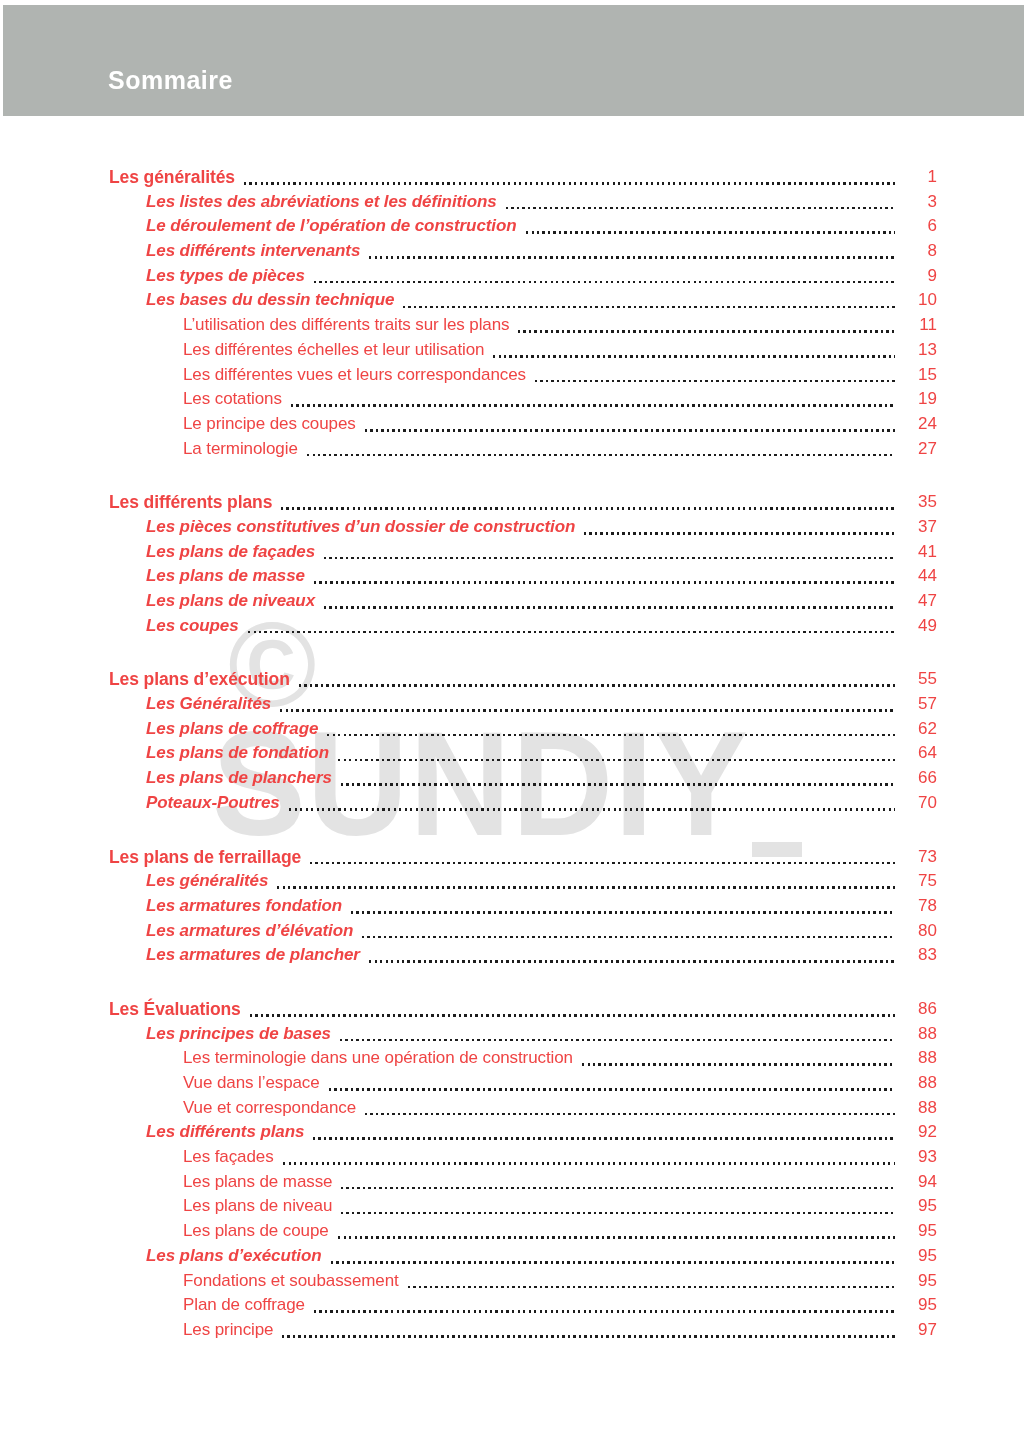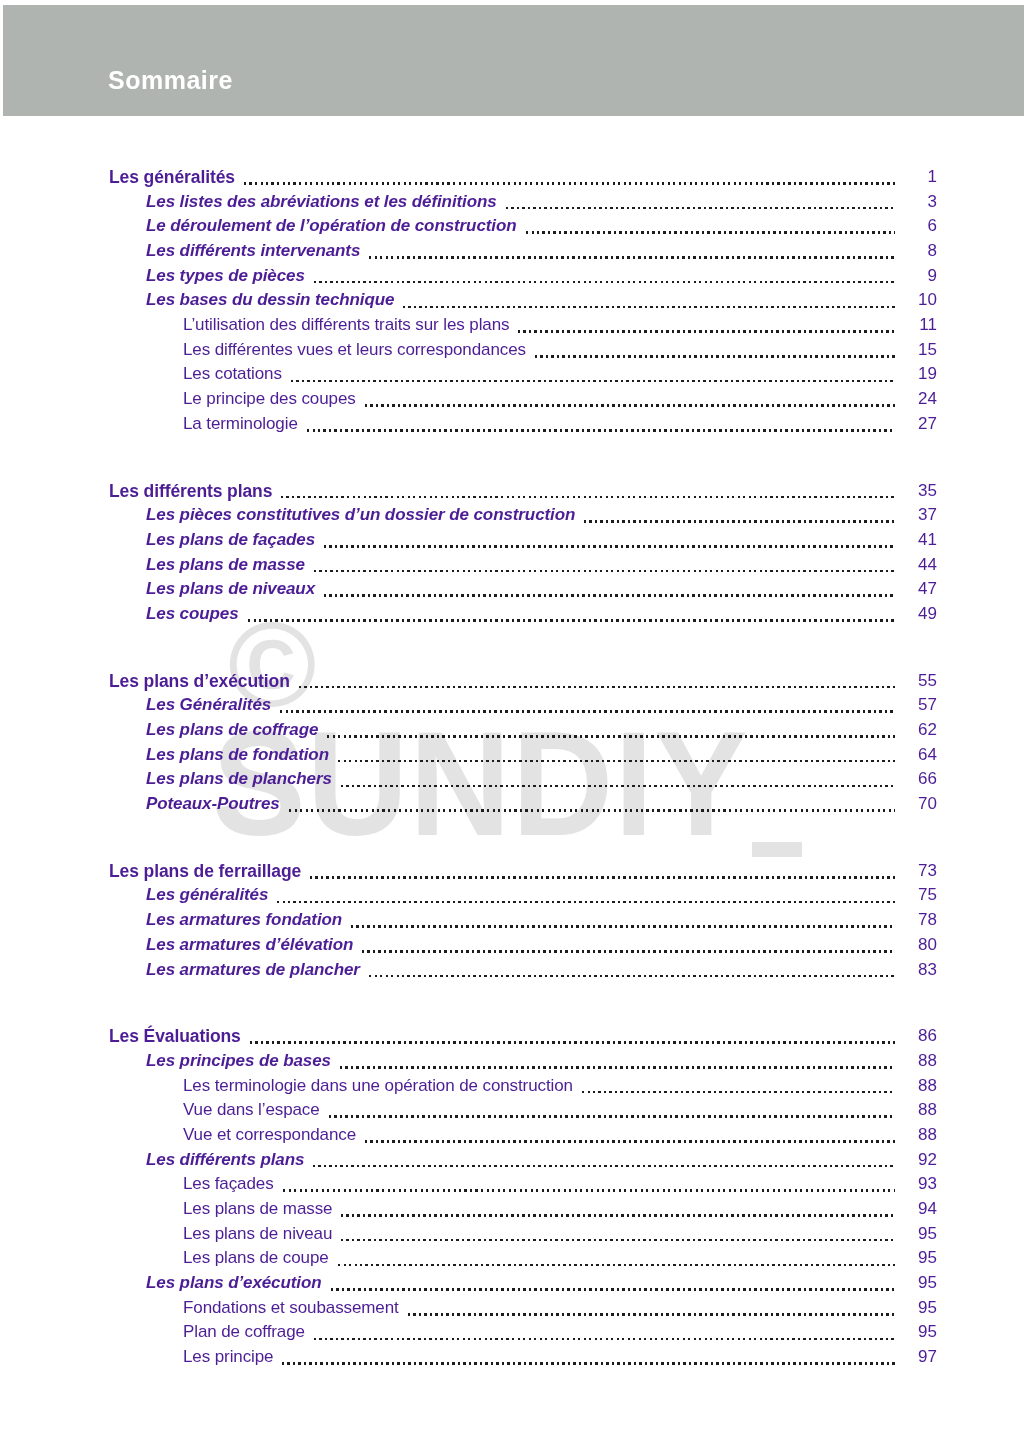--- a/index.html
+++ b/index.html
@@ -25,25 +25,25 @@
   .wm{position:absolute;color:#e3e3e3;z-index:0;line-height:1;font-weight:bold;user-select:none;}
   .wm-c{left:228px;top:604px;font-size:120px;}
   .wm-text{left:212px;top:710px;font-size:148px;letter-spacing:1px;transform:scaleX(0.95);transform-origin:left top;}
   .wm-dash{position:absolute;left:752px;top:842px;width:50px;height:15px;background:#e3e3e3;z-index:0;}
 
   
   .toc{
     position:absolute;left:0;top:165px;right:0;z-index:1;
     padding:0 111px 0 109px;color:#111111;
   }
-  .section{margin-top:42px;}
+  .section{margin-top:29px;}
   .section:first-child{margin-top:0;}
   .row{
-    display:flex;align-items:flex-end;
-    height:24.7px;line-height:24.7px;font-size:17px;color:#4c1d95;
+    display:flex;align-items:center;
+    height:24.7px;line-height:24.7px;font-size:17px;color:#ef4444;
   }
   .lvl1{font-weight:bold;}
   .lvl1 .label{font-size:17.5px;}
   .lvl2{padding-left:37px;font-weight:bold;font-style:italic;}
   .lvl3{padding-left:74px;font-weight:normal;}
   .label{white-space:nowrap;letter-spacing:-0.1px;}
   .dots{
     flex:1;height:2.6px;align-self:flex-end;margin:0 10px 5px 9px;
     background-image:repeating-linear-gradient(to right,#1c1c1c 0 2.4px,transparent 2.4px 5.5px);
   }
@@ -96,20 +96,25 @@
           <span class="label">Les bases du dessin technique</span>
           <span class="dots"></span>
           <span class="page-num">10</span>
         </div>
         <div class="row lvl3">
           <span class="label">L’utilisation des différents traits sur les plans</span>
           <span class="dots"></span>
           <span class="page-num">11</span>
         </div>
         <div class="row lvl3">
+          <span class="label">Les différentes échelles et leur utilisation</span>
+          <span class="dots"></span>
+          <span class="page-num">13</span>
+        </div>
+        <div class="row lvl3">
           <span class="label">Les différentes vues et leurs correspondances</span>
           <span class="dots"></span>
           <span class="page-num">15</span>
         </div>
         <div class="row lvl3">
           <span class="label">Les cotations</span>
           <span class="dots"></span>
           <span class="page-num">19</span>
         </div>
         <div class="row lvl3">

